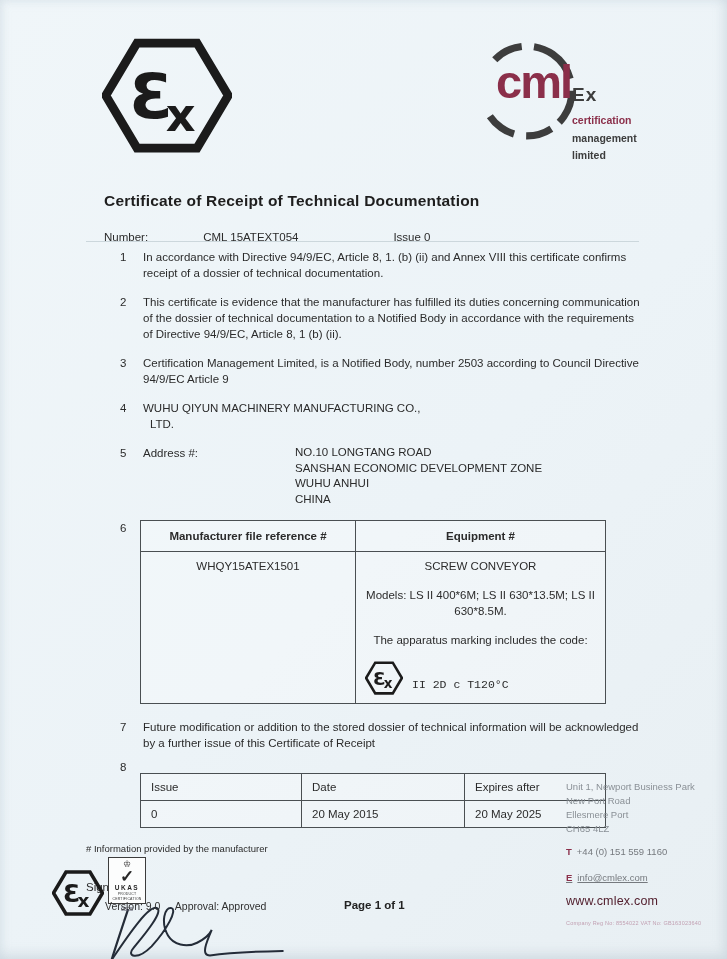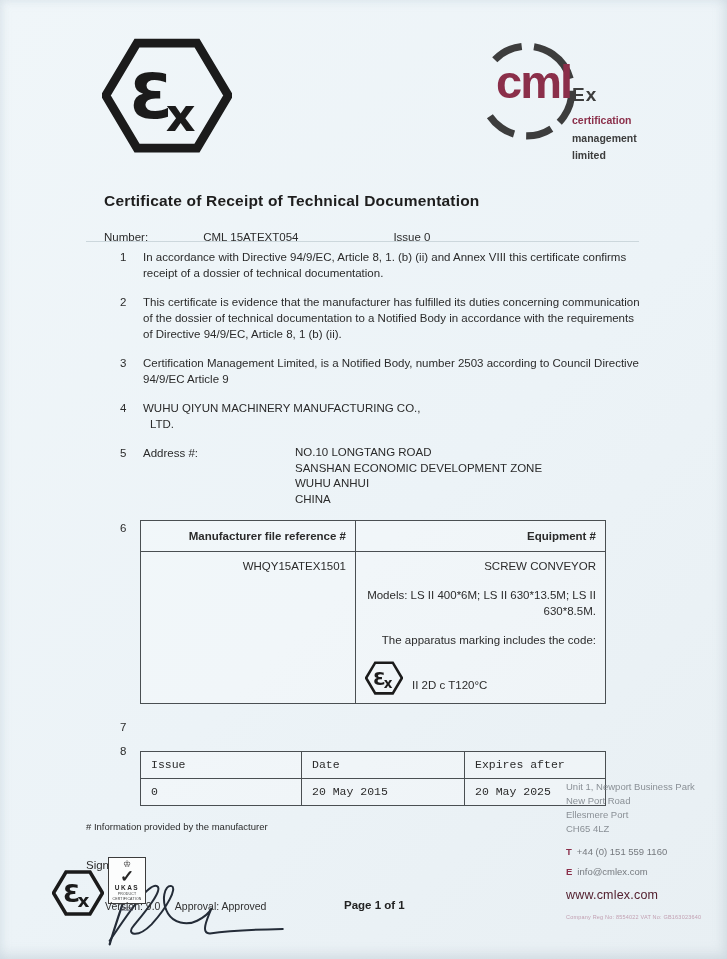--- a/index.html
+++ b/index.html
@@ -33,27 +33,27 @@
   .table-clause .clause-num{flex:0 0 54px;}
   .clause-text{width:497px;}
   .kv{display:flex;width:497px;}
   .kv-label{flex:0 0 152px;}
   .kv-value{width:345px;}
   .kv-value .ltd{padding-left:7px;}
   .addr-line{line-height:15.5px;}
   
   table{border-collapse:collapse;background:rgba(255,255,255,.25);}
   .eq-table{width:466px;margin-bottom:2px;}
-  .eq-table th,.eq-table td{border:1px solid #4a4f52;text-align:right;vertical-align:top;font-size:11.5px;padding:6px 9px;}
+  .eq-table th,.eq-table td{border:1px solid #4a4f52;text-align:center;vertical-align:top;font-size:11.5px;padding:6px 9px;}
   .eq-table th{font-weight:bold;padding:7px 9px;}
   .eq-table .col-ref{width:196px;}
   .eq-cell div{margin-bottom:13px;}
   .eq-code{display:flex;align-items:flex-end;gap:9px;margin-bottom:2px !important;}
-  .eq-code span{padding-bottom:2px;}
-  .issue-table{width:466px;margin-top:8px;font-family:Liberation Mono, monospace;}
+  .eq-code span{padding-bottom:2px;font-family:Liberation Mono, monospace;}
+  .issue-table{width:466px;margin-top:14px;}
   .issue-table th,.issue-table td{border:1px solid #4a4f52;text-align:left;font-size:11.5px;padding:5px 10px;font-weight:normal;}
   .issue-table .c1{width:140px;}
   .issue-table .c2{width:142px;}
   .clause-7{margin-top:13px;margin-bottom:8px;}
   .footnote{font-size:9.5px;margin-top:3px;color:#2b2b2b;}
   .signed-label{margin-top:22px;}
   .sig{margin:4px 0 0 8px;}
   
   .footer-ex{position:absolute;left:52px;top:870px;}
   .ukas{position:absolute;left:108px;top:857px;width:38px;text-align:center;}
@@ -171,20 +171,21 @@
               <span>II 2D c T120°C</span>
             </div>
           </td>
         </tr>
       </tbody>
         </table>
     </div>
 
     <div class="clause clause-7">
       <div class="clause-num">7</div>
+      <div class="clause-text">Future modification or addition to the stored dossier of technical information will be acknowledged by a further issue of this Certificate of Receipt</div>
     </div>
 
     <div class="clause table-clause">
       <div class="clause-num">8</div>
       <table class="issue-table">
         <tbody>
             <tr>
           <th class="c1">Issue</th>
           <th class="c2">Date</th>
           <th>Expires after</th>
@@ -236,20 +237,20 @@
   <div class="page-num">Page 1 of 1</div>
 
   <div class="contact">
     <div class="row">Unit 1, Newport Business Park</div>
     <div class="row">New Port Road</div>
     <div class="row">Ellesmere Port</div>
     <div class="row">CH65 4LZ</div>
     <div class="te">
       <span class="tag">T</span><span>+44 (0) 151 559 1160</span>
     </div>
-    <div class="te" style="margin-top:6px;">
+    <div class="te" style="margin-top:12px;text-decoration:underline;">
       <span class="tag">E</span><span>info@cmlex.com</span>
     </div>
     <div class="site">www.cmlex.com</div>
     <div class="reg">Company Reg No: 8554022   VAT No: GB163023640</div>
   </div>
 
 </div>
 
 </body></html>

